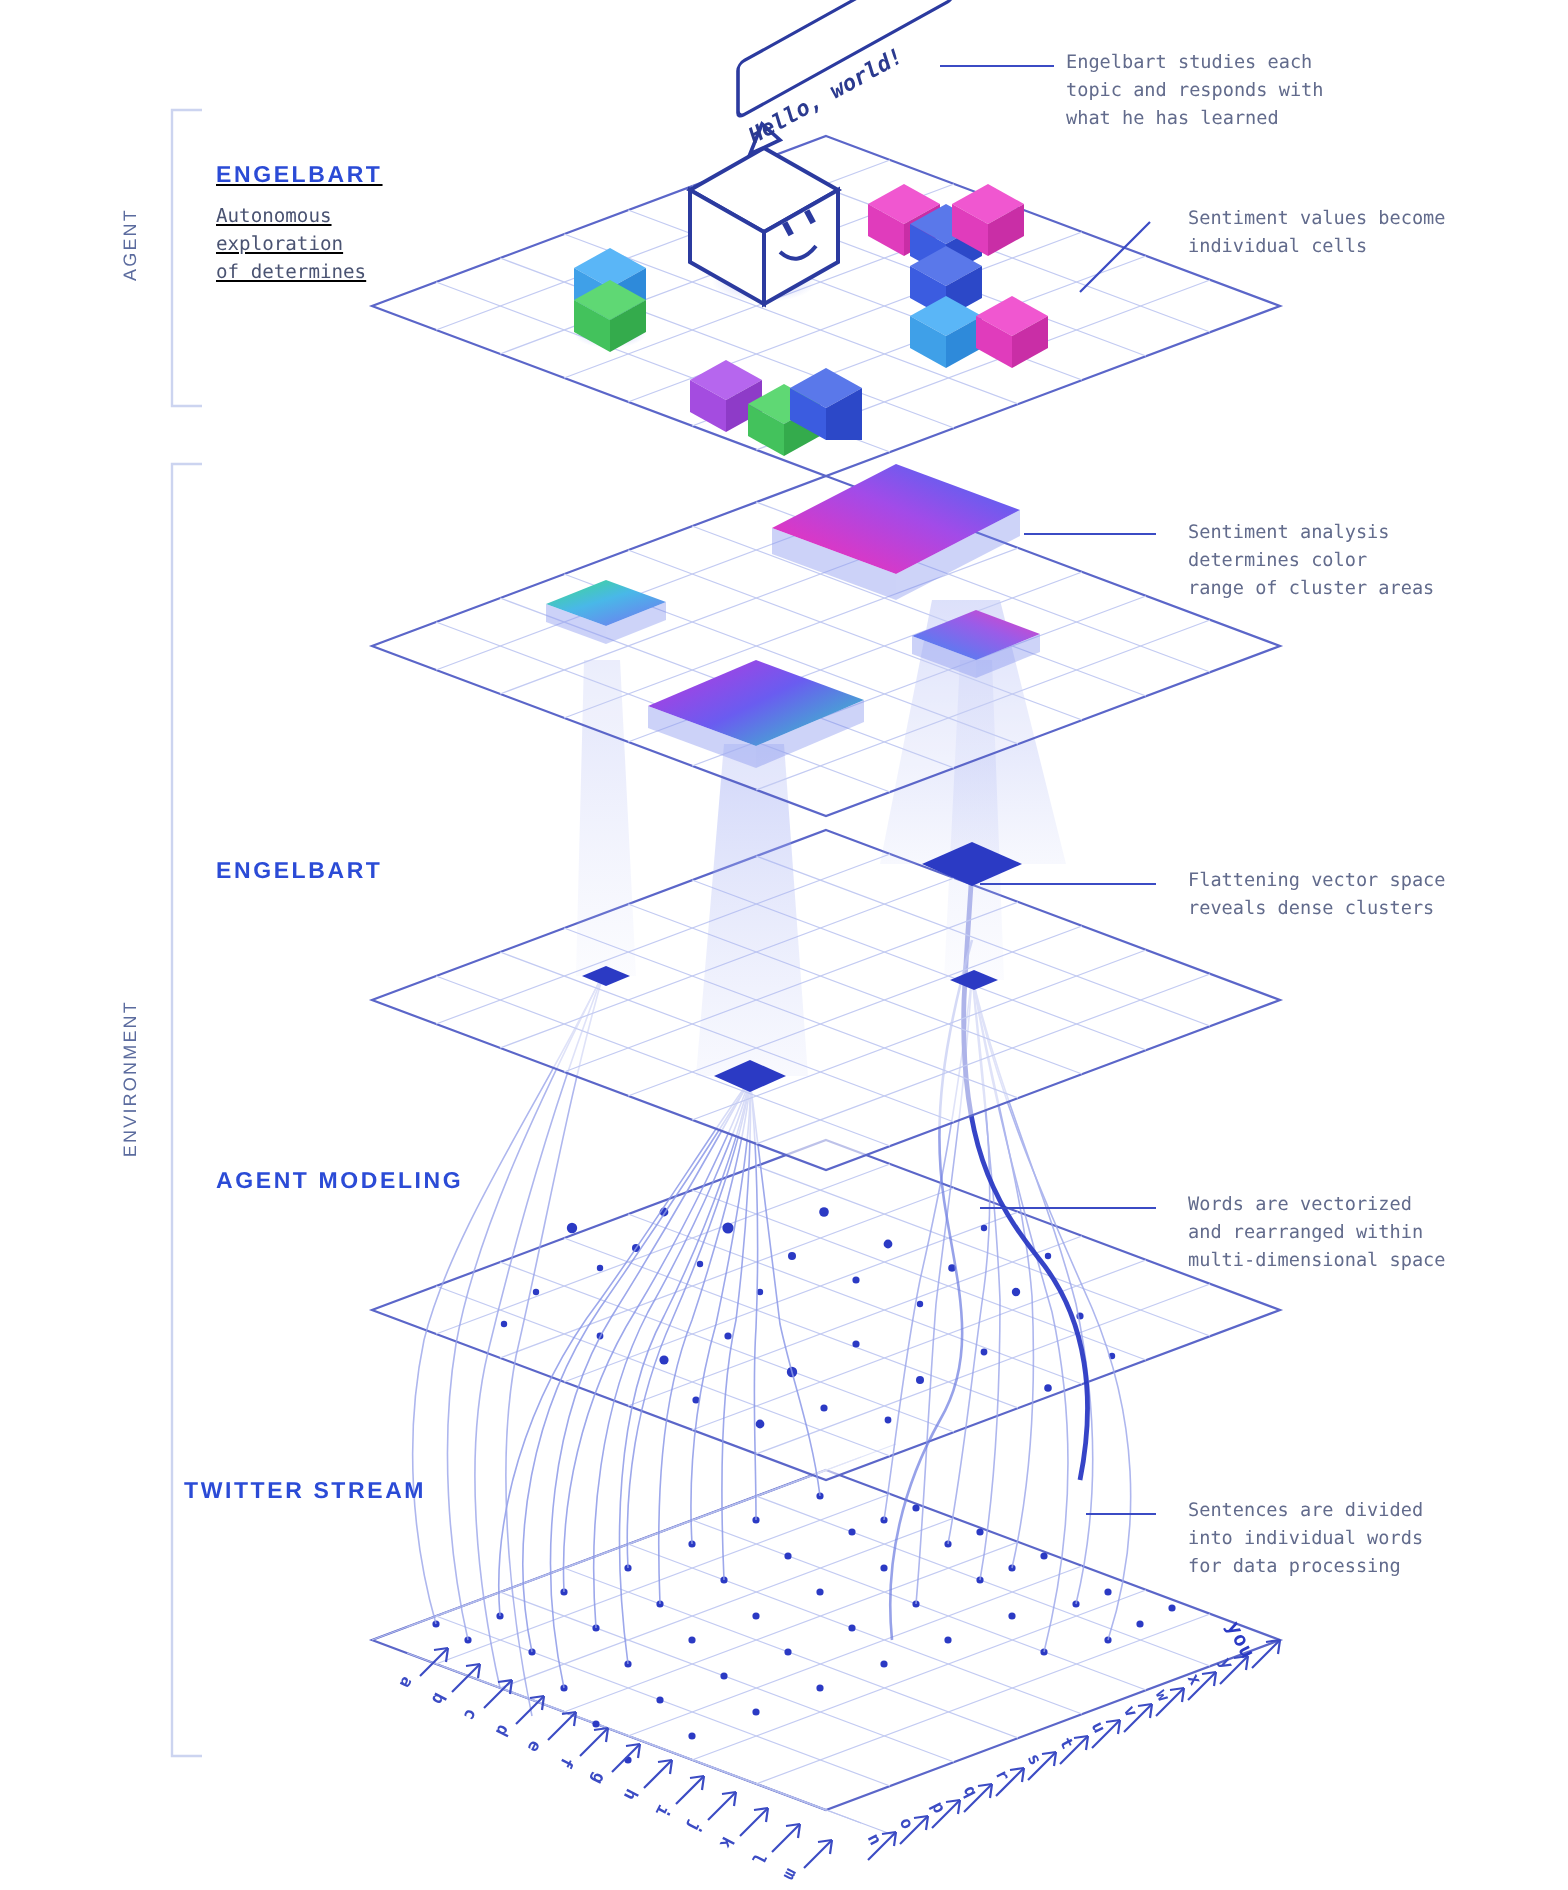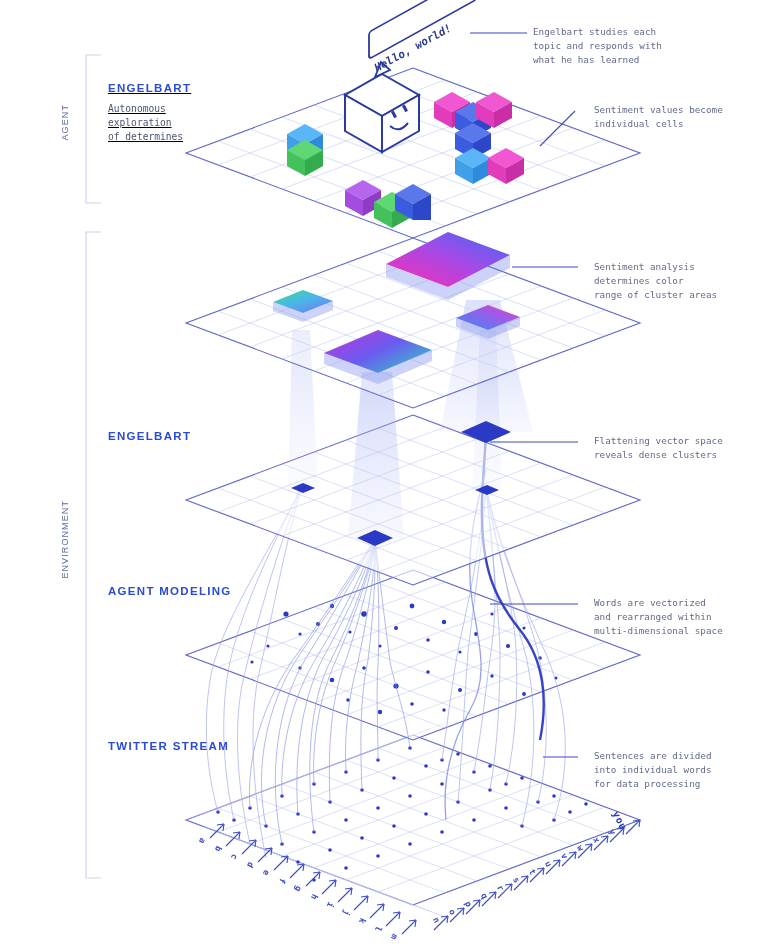--- a/index.html
+++ b/index.html
@@ -514,21 +514,21 @@
 
 
   <div class="layer-block" style="left:108px;top:430px;">
     <div class="layer-title">ENGELBART</div>
   </div>
 
   <div class="layer-block" style="left:108px;top:585px;">
     <div class="layer-title">AGENT MODELING</div>
   </div>
 
-  <div class="layer-block" style="left:108px;top:740px;">
+  <div class="layer-block" style="left:92px;top:740px;">
     <div class="layer-title">TWITTER STREAM</div>
   </div>
 
   <div class="callout" style="left:533px;top:25px;">
     <p>Engelbart studies each
 topic and responds with
 what he has learned</p>
   </div>
   <div class="callout" style="left:594px;top:103px;">
     <p>Sentiment values become

